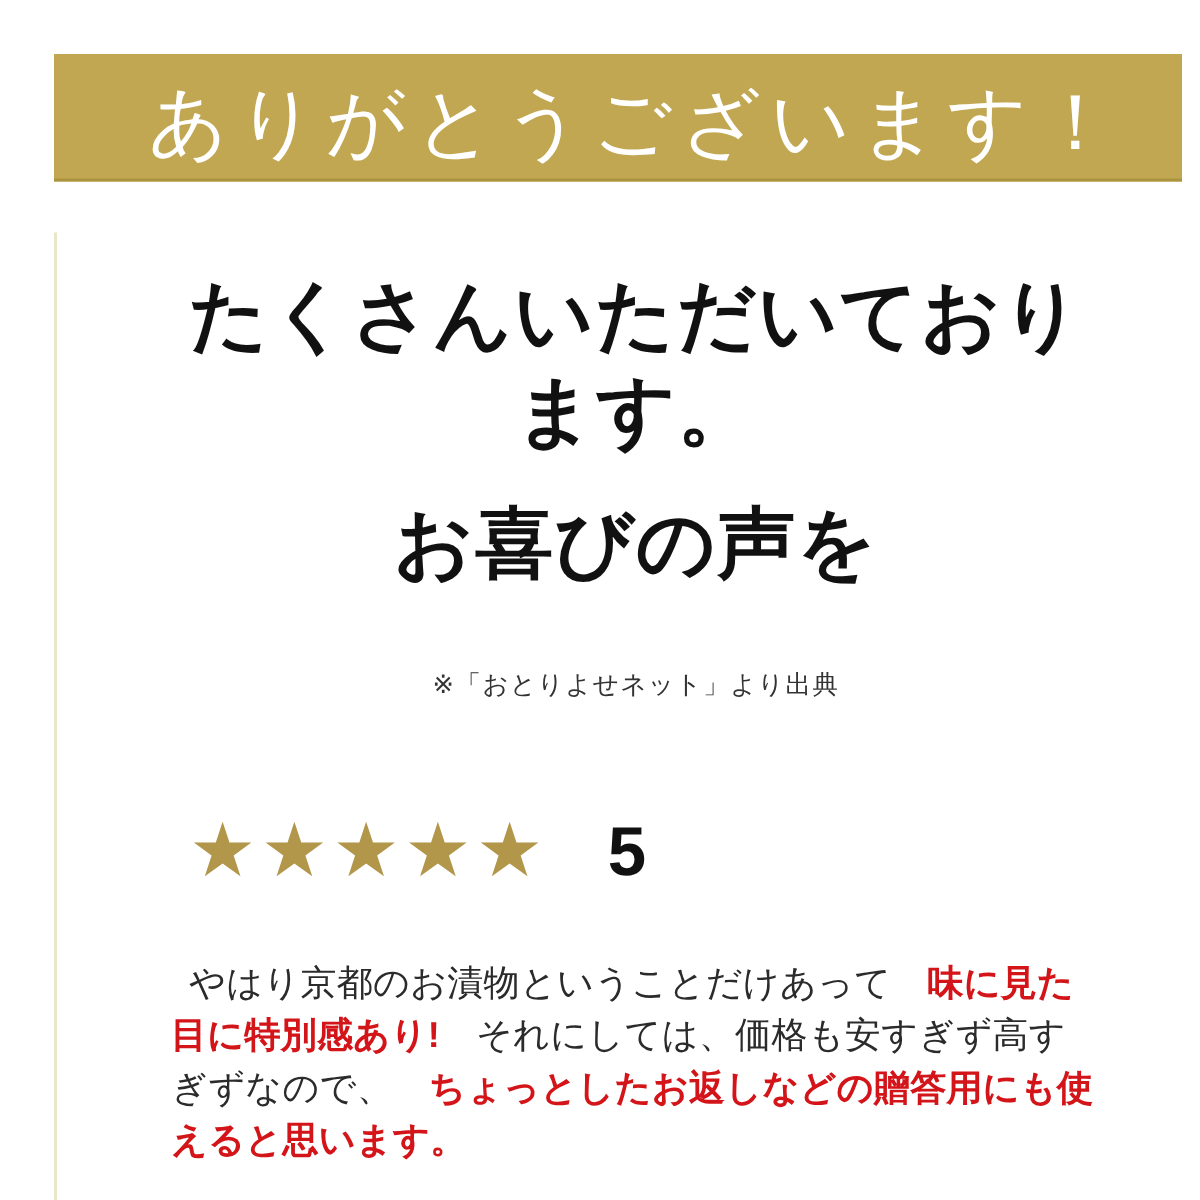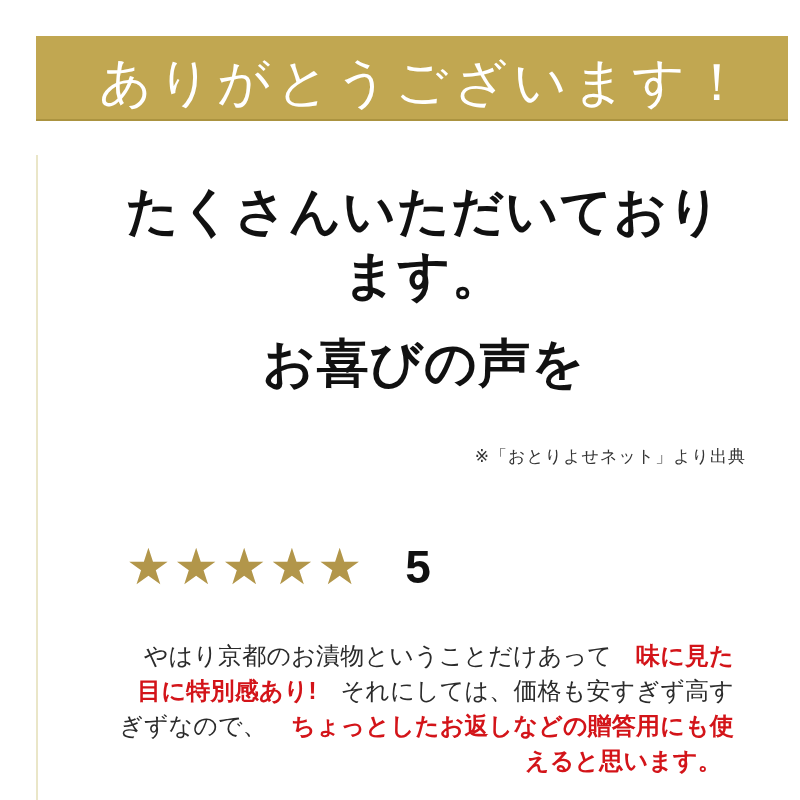--- a/index.html
+++ b/index.html
@@ -48,21 +48,21 @@
     font-family:"DejaVu Serif","Liberation Serif",serif;
     font-weight:600;
     font-size:52px;
     line-height:64px;
     color:var(--ink);
     letter-spacing:1px;
   }
   .heading span{display:block;}
   .citation{
     margin-top:14px;
-    text-align:right;
+    text-align:center;
     font-size:17px;
     color:#333333;
     letter-spacing:1px;
   }
   .review{margin-top:26px;}
   .review + .review{margin-top:34px;}
   .rating{
     display:flex;align-items:center;
   }
   .stars{
@@ -83,21 +83,20 @@
     font-size:24px;
     font-weight:bold;
     color:var(--ink);
   }
   .review-text{
     margin-top:10px;
     font-size:24px;
     line-height:35px;
     color:var(--body-ink);
     letter-spacing:0.2px;
-    text-align:right;
   }
   .review-text .red{
     color:var(--highlight-red);
     font-weight:bold;
   }
 </style>
 </head>
 <body>
 
 <div class="page">

